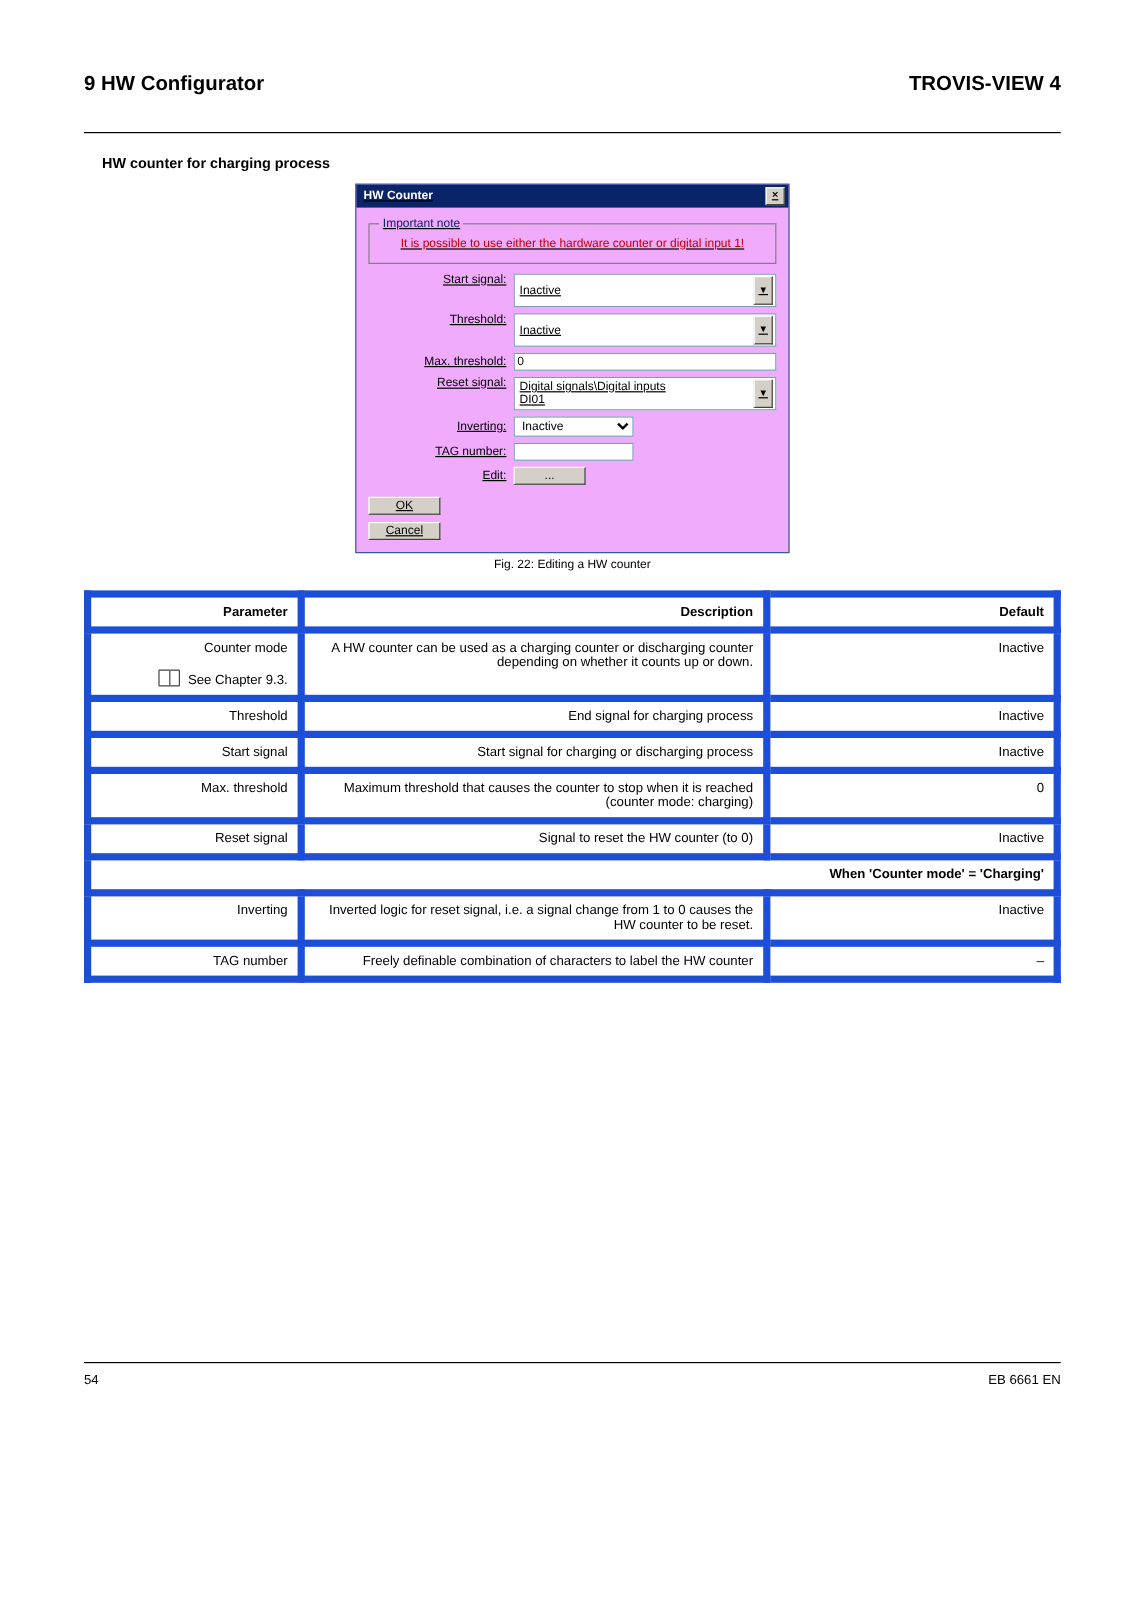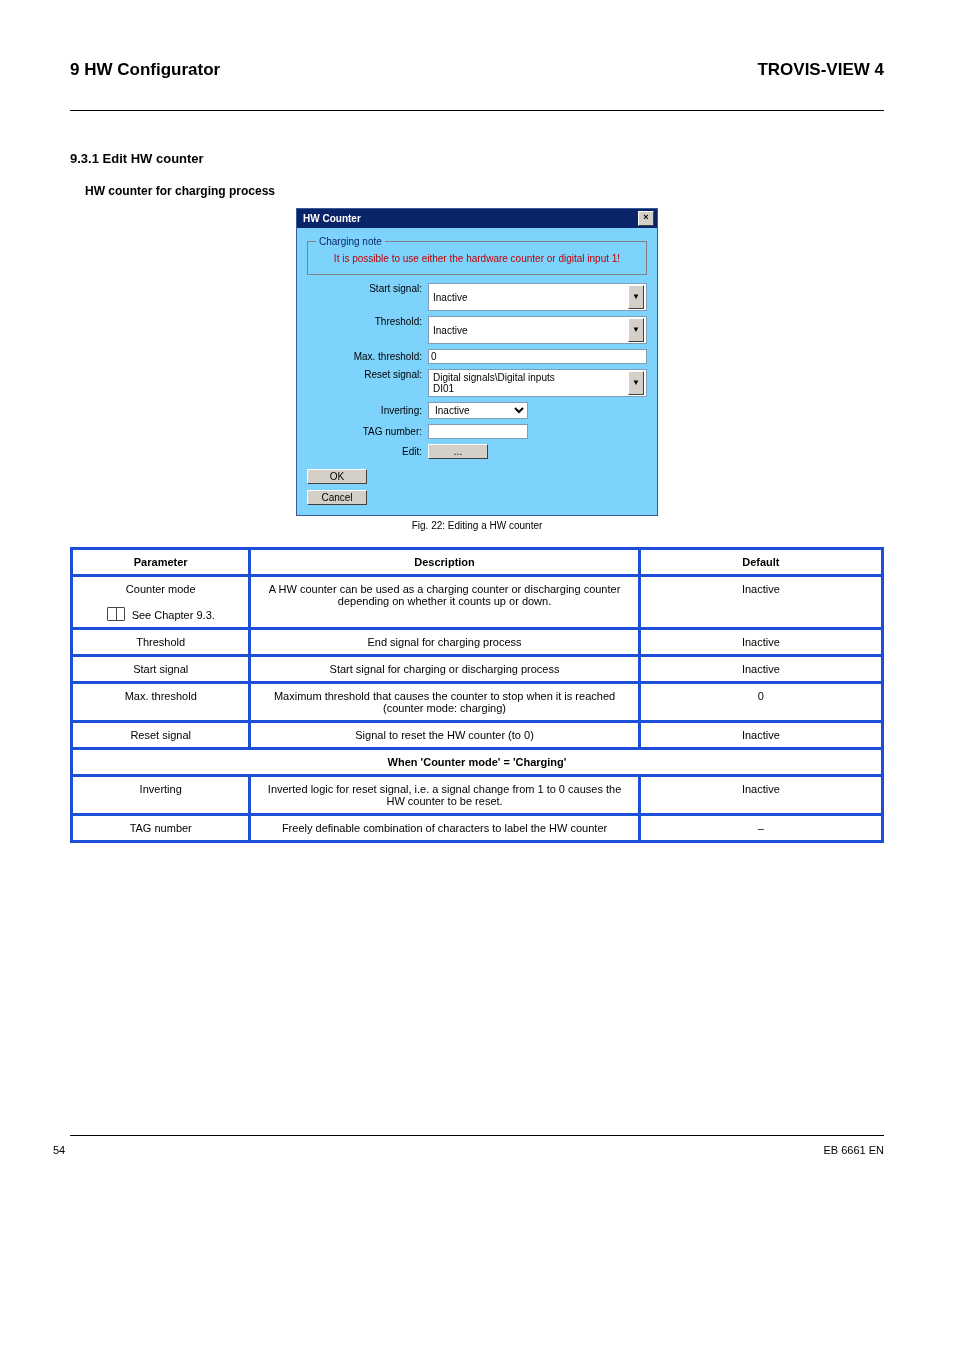--- a/index.html
+++ b/index.html
@@ -50,24 +50,25 @@
   }
   
   .dialog-wrap {
     display: flex;
     justify-content: center;
     margin: 10px 0 4px 0;
   }
   .dialog {
     width: 360px;
     border: 1px solid #3b5998;
-    background: #7dd3fc;
+    background: #f0abfc;
     font-size: 10px;
     font-family: Tahoma, Arial, sans-serif;
     color: #000;
+    text-decoration: underline;
   }
   .dialog .titlebar {
     background: #0a246a;
     color: #fff;
     display: flex;
     justify-content: space-between;
     align-items: center;
     padding: 2px 3px 2px 6px;
     font-size: 10px;
     font-weight: bold;
@@ -174,24 +175,24 @@
     font-size: 10px;
     margin: 4px 0 16px 0;
   }
   
   table.desc {
     border-collapse: collapse;
     width: 100%;
     font-size: 11px;
   }
   table.desc th, table.desc td {
-    border: 3px solid #1d4ed8;
+    border: 6px solid #1d4ed8;
     padding: 6px 8px;
     vertical-align: top;
-    text-align: center;
+    text-align: right;
   }
   table.desc th {
     font-weight: bold;
     background: #fff;
   }
   table.desc .subhead td {
     font-weight: bold;
   }
   .book-icon {
     display: inline-block;
@@ -209,49 +210,48 @@
     border-left: 1px solid #444;
   }
   .bottom-rule {
     border-top: 1px solid #000;
     position: absolute;
     left: 70px; right: 70px;
     bottom: 56px;
   }
   .footer {
     position: absolute;
-    left: 53px; right: 70px;
+    left: 70px; right: 70px;
     bottom: 36px;
     display: flex;
     justify-content: space-between;
     font-size: 11px;
   }
 </style>
 </head>
 <body>
 
 <div class="page">
   <div class="header">
     <span class="left">9 HW Configurator</span>
     <span class="right">TROVIS-VIEW 4</span>
   </div>
   <div class="top-rule"></div>
 
-  <div class="section-title">9.3.1  Edit HW counter</div>
   <div class="subtitle">HW counter for charging process</div>
 
   <div class="dialog-wrap">
     <div class="dialog">
       <div class="titlebar">
         <span>HW Counter</span>
         <span class="closebtn">×</span>
       </div>
       <div class="body">
         <fieldset>
-          <legend>Charging note</legend>
+          <legend>Important note</legend>
           <div class="note">It is possible to use either the hardware counter or digital input 1!</div>
         </fieldset>
 
 
         <div class="row tall">
           <div class="lbl">Start signal:</div>
           <div class="val">
             <div class="tallselect">
               <span>Inactive</span>
               <span class="arrow">▼</span>

